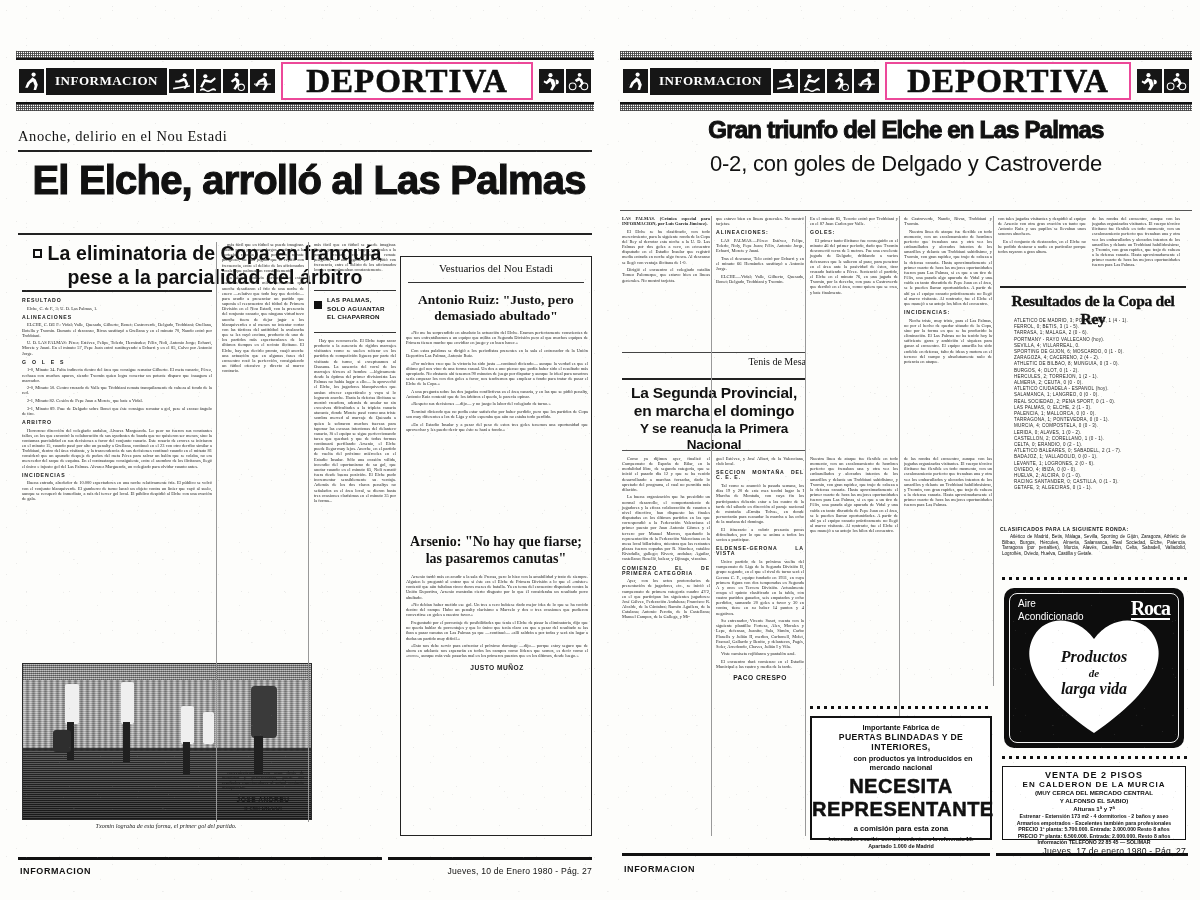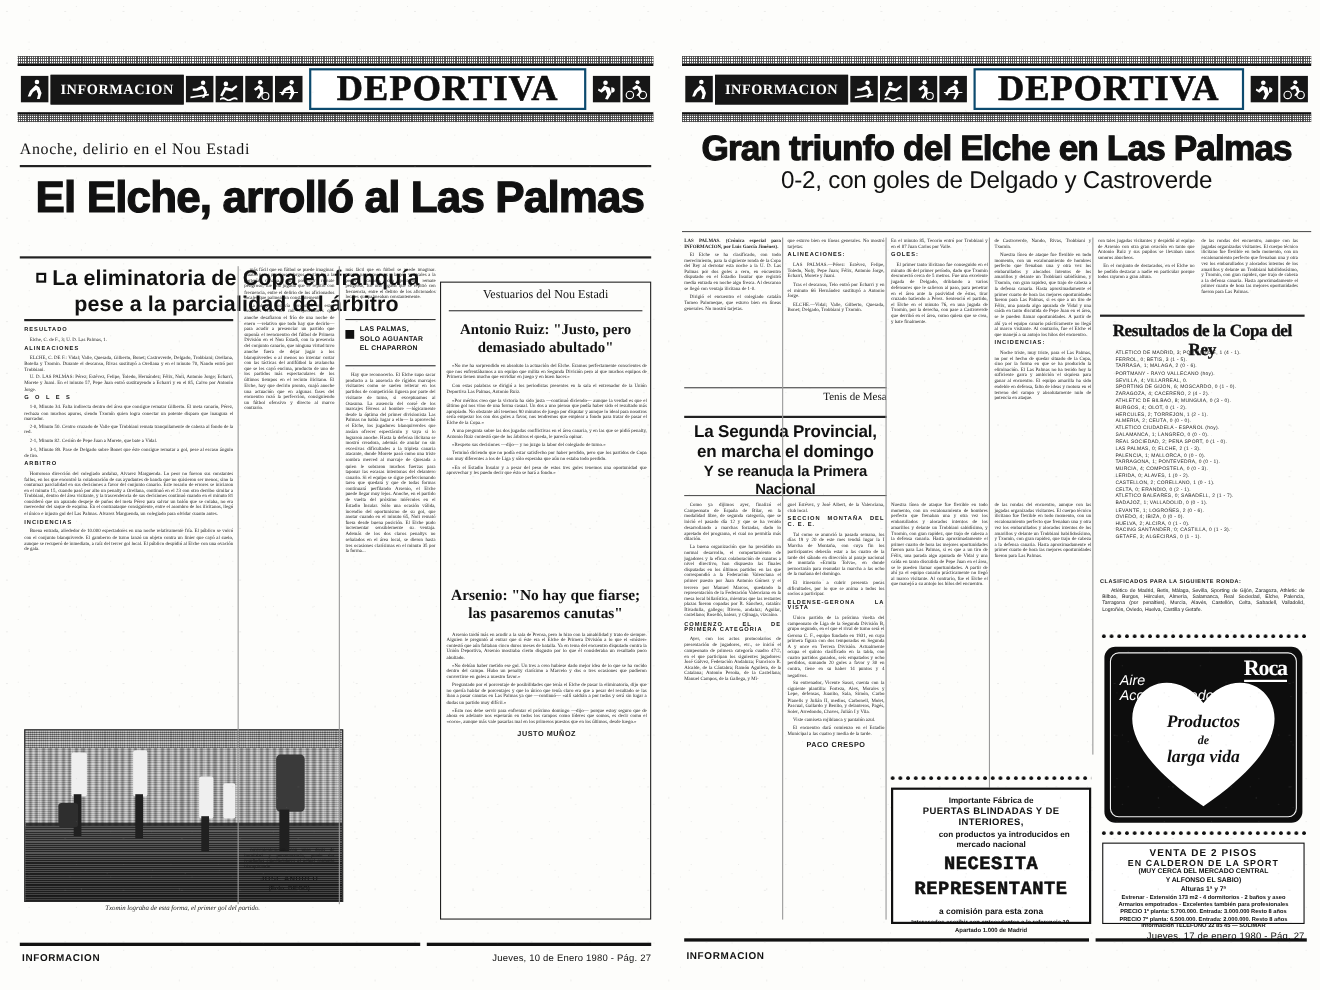--- a/index.html
+++ b/index.html
@@ -29,21 +29,21 @@
      background-blend-mode:multiply;opacity:.75;}
   .mh-inner{display:flex;align-items:center;gap:2px;padding:0 3px;width:100%;
             box-sizing:border-box;}
   .mh-info{background:#161616;color:#fff;font-weight:bold;font-size:13px;
       letter-spacing:.5px;padding:3px 7px 4px 7px;font-family:"Liberation Serif",serif;
       border:2px solid #161616;}
   .pic{width:25px;height:24px;background:#161616;display:inline-block;
        position:relative;flex:none;}
   .pic svg{position:absolute;inset:2px;}
   .mh-dep{flex:1;display:flex;align-items:center;justify-content:center;
-          border:2px solid #0c4a6e;margin:16px 4px;background:#fff;height:34px;}
+          border:2px solid #ec4899;margin:16px 4px;background:#fff;height:34px;}
   .mh-dep span{font-family:"Liberation Serif",serif;font-weight:bold;
      font-size:33px;letter-spacing:1px;line-height:1;color:#0e0e0e;
      -webkit-text-stroke:.6px #0e0e0e;}
 
   
   .kicker{font-family:"Liberation Serif",serif;font-size:14.5px;letter-spacing:.6px;}
   .hl1{font-family:"Liberation Sans",sans-serif;font-weight:bold;font-size:40px;
        letter-spacing:-.8px;line-height:1;-webkit-text-stroke:1.1px #111;}
   .hl2{font-family:"Liberation Sans",sans-serif;font-weight:bold;font-size:21px;
        letter-spacing:-.2px;line-height:1.12;}
@@ -114,42 +114,42 @@
   .res-head{font-family:"Liberation Sans",sans-serif;font-weight:bold;
      font-size:5px;letter-spacing:.5px;margin:5px 0 3px 0;}
   .res-q{font-family:"Liberation Sans",sans-serif;font-size:4.6px;
      line-height:5.6px;text-align:justify;}
   .dots{height:7px;background-image:radial-gradient(circle,#111 0 1.7px,transparent 1.9px);
         background-size:7px 7px;background-position:0 2px;background-repeat:repeat-x;}
 
   
   .roca{position:absolute;background:#0d0d0d;border-radius:10px;overflow:hidden;}
   .roca .frm{position:absolute;inset:5px;border:1px solid #f2f2f2;border-radius:8px;}
-  .roca .t1{position:absolute;left:14px;top:25px;color:#fff;font-size:13px;
-            font-family:"Liberation Sans",sans-serif;line-height:12.5px;font-style:italic;}
+  .roca .t1{position:absolute;left:14px;top:10px;color:#fff;font-size:10px;
+            font-family:"Liberation Sans",sans-serif;line-height:12.5px;}
   .roca .rg{position:absolute;right:14px;top:10px;color:#fff;
      font-family:"Liberation Serif",serif;font-weight:bold;font-size:20px;
      letter-spacing:-1px;border-bottom:2px solid #fff;line-height:20px;}
   .heart{position:absolute;left:50%;top:52%;transform:translate(-50%,-50%);
          width:152px;height:132px;}
   .roca .hw{position:absolute;left:50%;top:53%;transform:translate(-50%,-50%);
      width:120px;text-align:center;color:#111;
      font-family:"Liberation Serif",serif;font-style:italic;font-weight:bold;
      line-height:16px;}
   .roca .hw .a{font-size:16px;}
   .roca .hw .b{font-size:11px;}
   .roca .hw .c{font-size:16px;}
 
   
   .repad{position:absolute;border:2px solid #111;box-sizing:border-box;
          text-align:center;background:#fff;}
   .repad .l1{font-family:"Liberation Sans",sans-serif;font-weight:bold;font-size:7.4px;}
   .repad .l2{font-family:"Liberation Sans",sans-serif;font-weight:bold;font-size:8.6px;
              letter-spacing:.4px;}
-  .repad .big{font-family:Liberation Mono, monospace;font-weight:bold;font-size:17px;
+  .repad .big{font-family:Liberation Sans, sans-serif;font-weight:bold;font-size:20px;
      letter-spacing:.5px;-webkit-text-stroke:.5px #111;line-height:23px;}
   .repad .l3{font-family:"Liberation Sans",sans-serif;font-weight:bold;font-size:7.6px;}
   .repad .l4{font-family:"Liberation Sans",sans-serif;font-weight:bold;font-size:5.4px;
              line-height:7px;}
 
   
   .pisos{position:absolute;border:1px solid #111;box-sizing:border-box;
          text-align:center;background:#fff;padding:3px 4px;}
   .pisos .a{font-family:"Liberation Sans",sans-serif;font-weight:bold;font-size:9px;
             letter-spacing:1px;}
@@ -427,21 +427,21 @@
               <circle cx="11" cy="3.6" r="1.8"></circle>
               <path d="M10.2 6 L6.4 8.6 L8 10.4 L11 9 L12.4 12 L10 15 L11.8 15.8 L15 11.6 L13.4 8Z"></path>
               <circle cx="4.4" cy="14.6" r="3.2" fill="none" stroke="#fff" stroke-width="1"></circle>
               <circle cx="15.6" cy="14.6" r="3.2" fill="none" stroke="#fff" stroke-width="1"></circle>
             </g>
           </svg>
         </span>
     </div>
   </div>
 
-  <div class="hl1" style="position:absolute;left:620px;top:118px;width:572px;text-align:center;font-size:32px;-webkit-text-stroke:1px #111;">Gran triunfo del Elche en Las Palmas</div>
+  <div class="hl1" style="position:absolute;left:620px;top:118px;width:572px;text-align:center;font-size:24px;-webkit-text-stroke:1px #111;">Gran triunfo del Elche en Las Palmas</div>
   <div class="hl2" style="position:absolute;left:620px;top:152px;width:572px;text-align:center;font-size:22px;font-weight:normal;font-family:'Liberation Sans',sans-serif;">0-2, con goles de Delgado y Castroverde</div>
   <div class="hline" style="left:620px;top:210px;width:572px;height:1px;background:#555;"></div>
 
   <div class="col" style="left:622px;top:216px;width:88px;">
     <p class="noind" style="font-weight:bold;">LAS PALMAS. (Crónica especial para INFORMACION, por Luis García Jiménez).</p>
     <p>El Elche se ha clasificado, con todo merecimiento, para la siguiente ronda de la Copa del Rey al derrotar esta noche a la U. D. Las Palmas por dos goles a cero, en encuentro disputado en el Estadio Insular que registró media entrada en noche algo fresca. Al descanso se llegó con ventaja ilicitana de 1-0.</p>
     <p>Dirigió el encuentro el colegiado catalán Tomeo Palomeque, que estuvo bien en líneas generales. No mostró tarjetas.</p>
   </div>
 
   <div class="col" style="left:716px;top:216px;width:88px;">
@@ -563,21 +563,21 @@
     <div class="hw">
       <div class="a">Productos</div>
       <div class="b">de</div>
       <div class="c">larga vida</div>
     </div>
   </div>
   <div class="dots" style="position:absolute;left:1000px;top:752px;width:188px;"></div>
 
   <div class="pisos" style="left:1002px;top:766px;width:184px;height:74px;">
     <div class="a">VENTA DE 2 PISOS</div>
-    <div class="a" style="font-size:8px;">EN CALDERON DE LA SPORT</div>
+    <div class="a" style="font-size:8px;">EN CALDERON DE LA MURCIA</div>
     <div class="b">(MUY CERCA DEL MERCADO CENTRAL</div>
     <div class="b">Y ALFONSO EL SABIO)</div>
     <div class="b">Alturas 1ª y 7ª</div>
     <div class="c">Estrenar - Extensión 173 m2 - 4 dormitorios - 2 baños y aseo</div>
     <div class="c">Armarios empotrados - Excelentes también para profesionales</div>
     <div class="c">PRECIO 1ª planta: 5.700.000. Entrada: 3.000.000 Resto 8 años</div>
     <div class="c">PRECIO 7ª planta: 6.500.000. Entrada: 2.000.000. Resto 8 años</div>
     <div class="c">Información TELEFONO 22 85 45 — SOLIMAR</div>
   </div>
 

